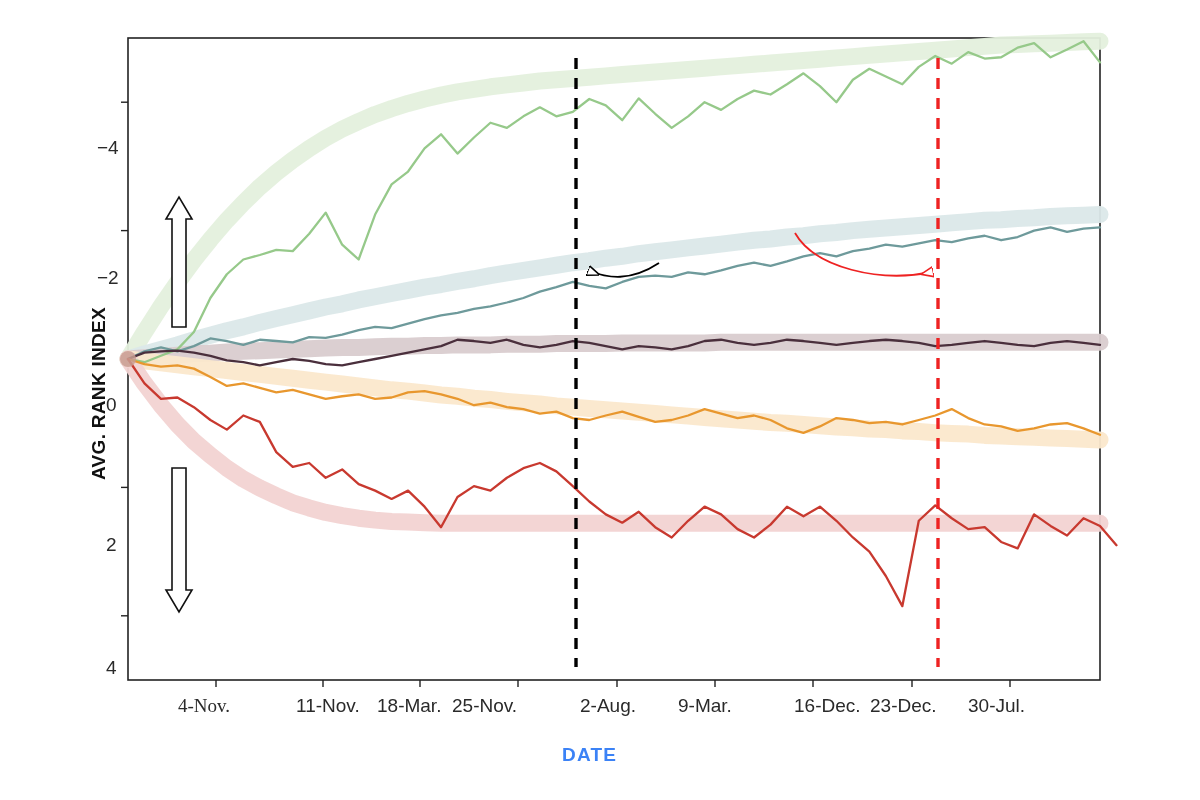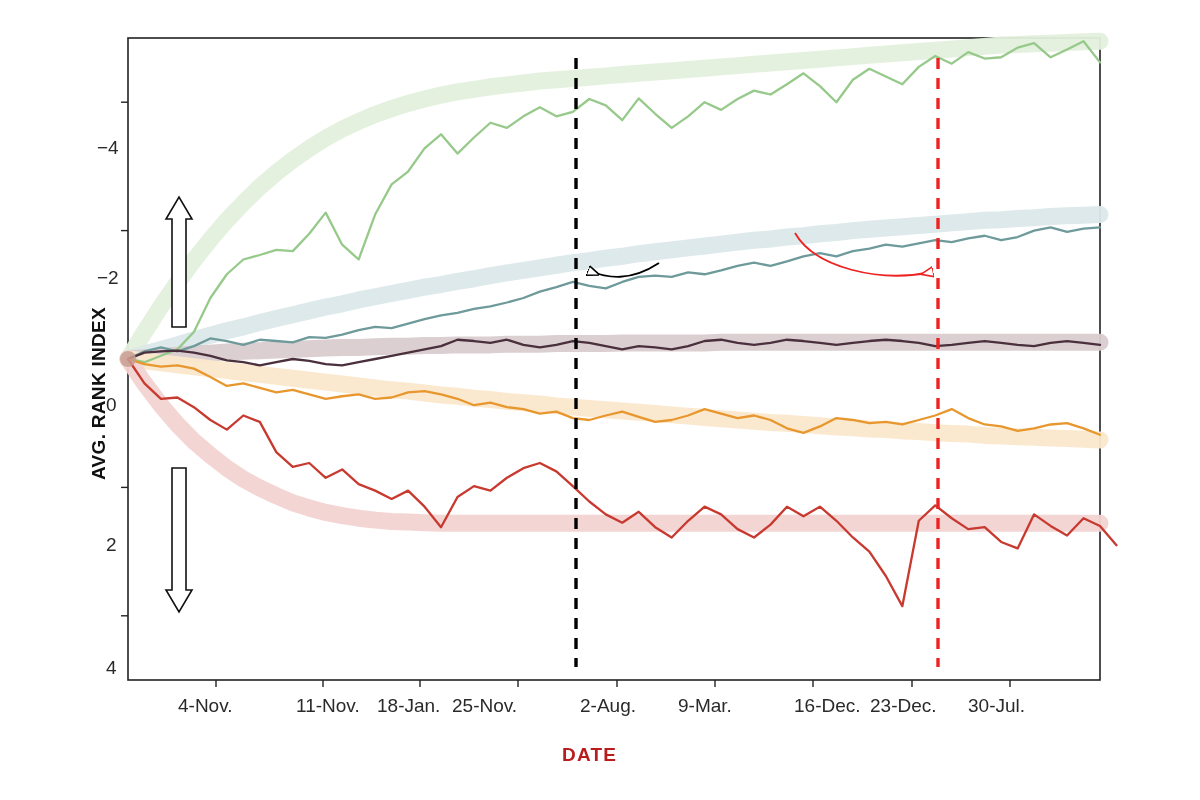--- a/index.html
+++ b/index.html
@@ -15,21 +15,21 @@
     font-size:19px;
     color:#111;
     letter-spacing:0.3px;
     transform-origin:0 0;
     white-space:nowrap;
   }
   .xlabel-title{
     position:absolute;
     font-weight:bold;
     font-size:19px;
-    color:#b91c1c;
+    color:#3b82f6;
     letter-spacing:1.2px;
     white-space:nowrap;
     text-align:center;
   }
   .tick-text{
     position:absolute;
     font-size:19px;
     color:#2a2a2a;
     white-space:nowrap;
   }
@@ -69,23 +69,23 @@
   <div class="ylabel-title" style="left:88px;top:480px;transform:rotate(-90deg);">AVG. RANK INDEX</div>
 
   <div class="xlabel-title" style="left:562px;top:744px;">DATE</div>
 
   <div class="tick-text" style="left:97px;top:137px;">−4</div>
   <div class="tick-text" style="left:97px;top:267px;">−2</div>
   <div class="tick-text" style="left:106px;top:394px;">0</div>
   <div class="tick-text" style="left:106px;top:534px;">2</div>
   <div class="tick-text" style="left:106px;top:657px;">4</div>
 
-  <div class="tick-text" style="left:178px;top:695px;">4-Nov.</div>
+  <div class="tick-text" style="left:178px;top:695px;font-family:Liberation Serif, serif;">4-Nov.</div>
   <div class="tick-text" style="left:296px;top:695px;">11-Nov.</div>
-  <div class="tick-text" style="left:377px;top:695px;">18-Jan.</div>
+  <div class="tick-text" style="left:377px;top:695px;">18-Mar.</div>
   <div class="tick-text" style="left:452px;top:695px;">25-Nov.</div>
   <div class="tick-text" style="left:580px;top:695px;">2-Aug.</div>
   <div class="tick-text" style="left:678px;top:695px;">9-Mar.</div>
   <div class="tick-text" style="left:794px;top:695px;">16-Dec.</div>
   <div class="tick-text" style="left:870px;top:695px;">23-Dec.</div>
   <div class="tick-text" style="left:968px;top:695px;">30-Jul.</div>
 
   <div class="dir-text" style="left:158px;top:358px;transform:rotate(-90deg);">Ranking improved</div>
   <div class="dir-text" style="left:158px;top:630px;transform:rotate(-90deg);">Ranking worsened</div>
 

